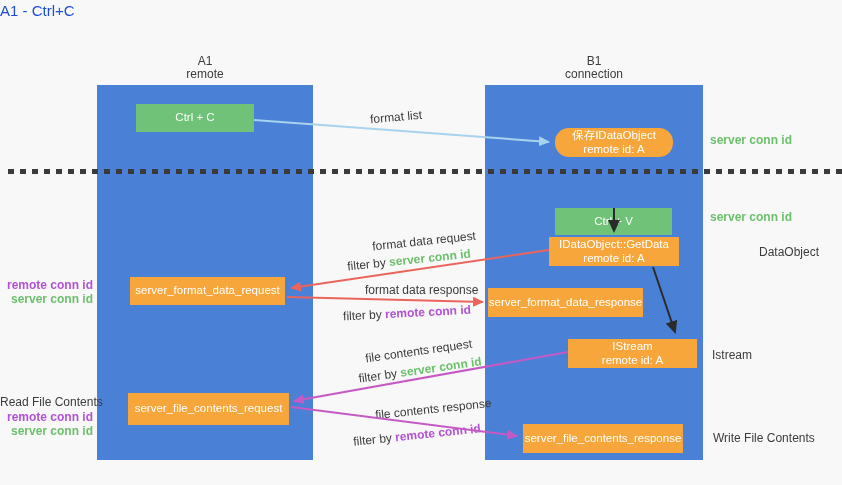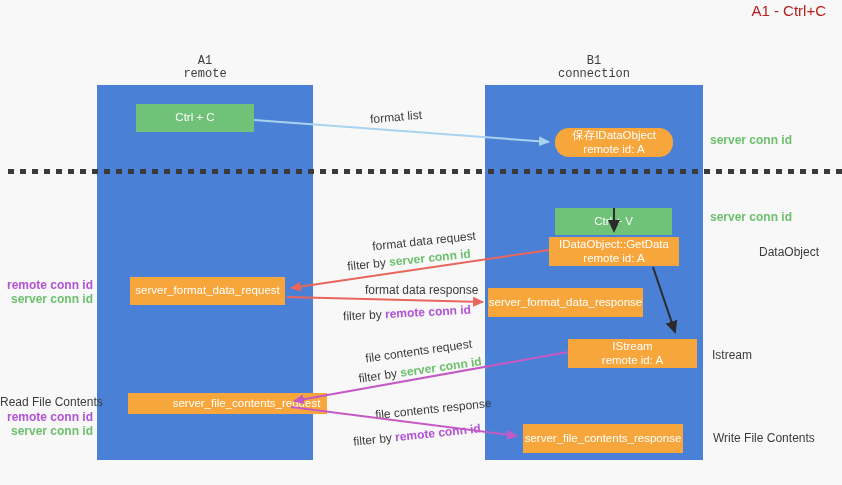--- a/index.html
+++ b/index.html
@@ -1,21 +1,21 @@
 <!DOCTYPE html>
 <html><head>
 <meta charset="utf-8">
 <style>
   html,body{margin:0;padding:0;background:#f8f8f8;}
   .canvas{position:relative;width:842px;height:485px;background:#f8f8f8;
           font-family:"Liberation Sans",sans-serif;overflow:hidden;}
   .abs{position:absolute;}
-  .title{left:0;top:8;width:826px;text-align:right;font-size:15px;
-         line-height:21px;color:#b91c1c;}
-  .col-header{top:55px;text-align:center;font-size:12px;line-height:13px;color:#3c3c3c;font-family:Liberation Mono, monospace;}
+  .title{left:0;top:8;width:826px;text-align:left;font-size:15px;
+         line-height:21px;color:#1d4ed8;}
+  .col-header{top:55px;text-align:center;font-size:12px;line-height:13px;color:#3c3c3c;}
   .column{top:85px;height:375px;background:#4a80d6;z-index:1;}
   .dotted{left:8px;top:169px;width:834px;height:5px;z-index:2;
           background:repeating-linear-gradient(90deg,#3a3a3a 0 6px,transparent 6px 12px);}
   .node{z-index:3;color:#fff;text-align:center;font-size:11.5px;line-height:13.5px;
         display:flex;flex-direction:column;justify-content:center;white-space:nowrap;}
   .green-node{background:#6fc277;}
   .orange-node{background:#f7a63c;}
   .lbl{z-index:4;font-size:12px;color:#3c3c3c;white-space:nowrap;}
   .green-t{color:#6cc06c;font-weight:700;}
   .purple-t{color:#b352d4;font-weight:700;}
@@ -69,21 +69,21 @@
 
   <div class="abs node orange-node" style="left:488px;top:288px;width:155px;height:29px;">
     <div>server_format_data_response</div>
   </div>
 
   <div class="abs node orange-node" style="left:568px;top:339px;width:129px;height:29px;">
     <div>IStream</div>
     <div>remote id: A</div>
   </div>
 
-  <div class="abs node orange-node" style="left:128px;top:393px;width:161px;height:21px;padding-left:38px;">
+  <div class="abs node orange-node" style="left:128px;top:393px;width:161px;height:32px;">
     <div>server_file_contents_request</div>
   </div>
 
   <div class="abs node orange-node" style="left:523px;top:424px;width:160px;height:29px;">
     <div>server_file_contents_response</div>
   </div>
 
   <div class="abs lbl" style="left:370px;top:110px;transform:rotate(-5deg);">format list</div>
 
   <div class="abs lbl" style="left:372px;top:234px;transform:rotate(-6deg);">format data request</div>

